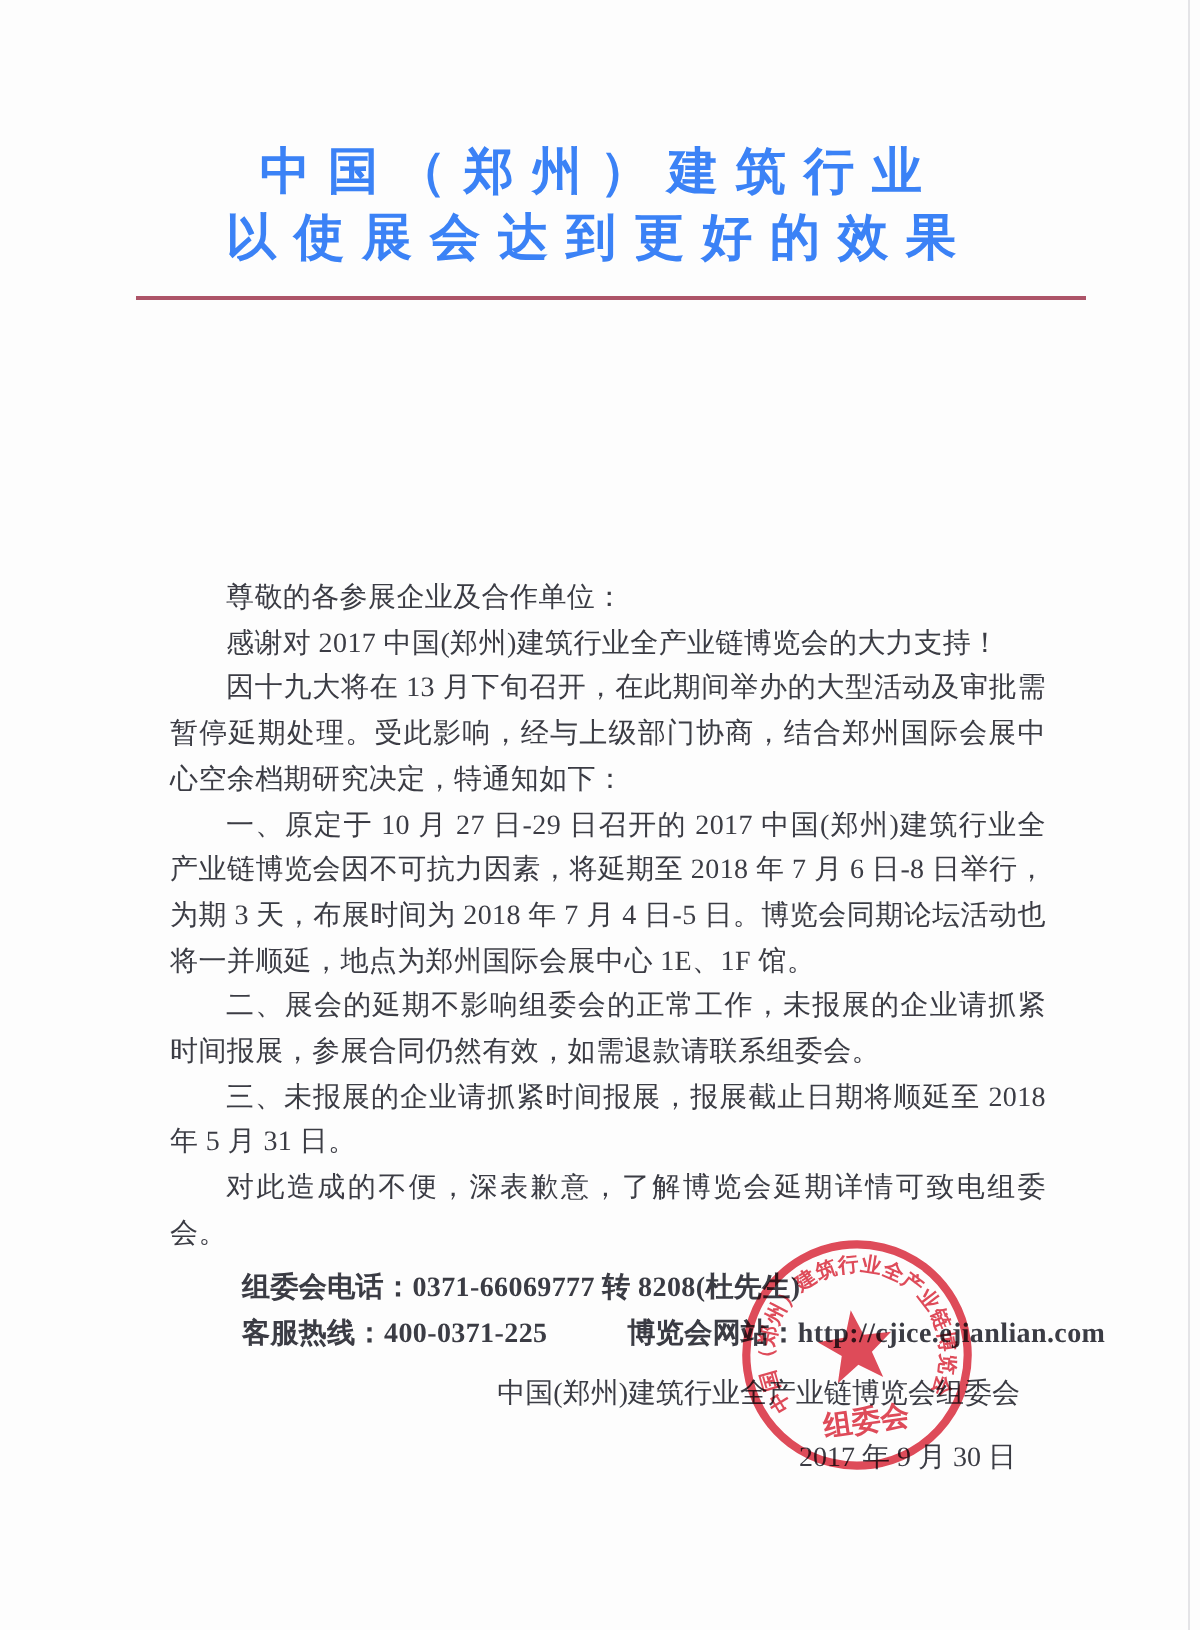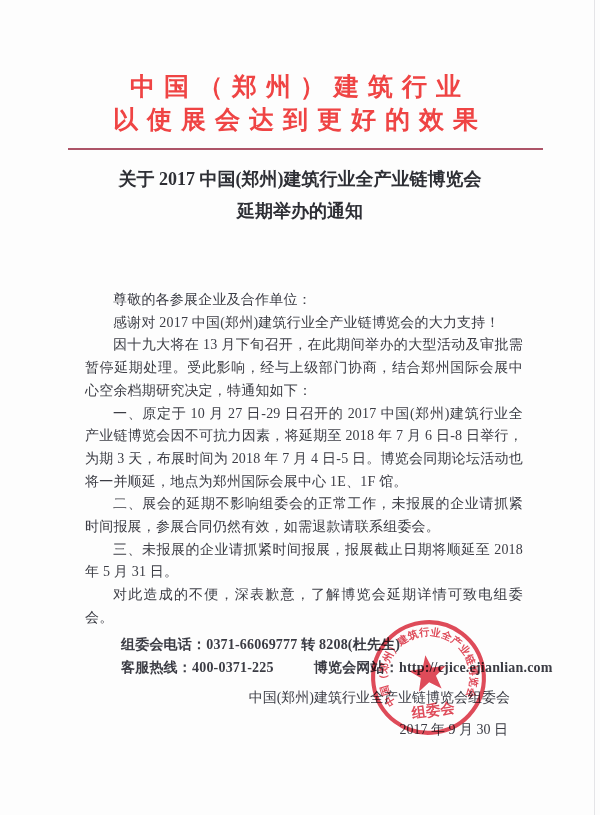--- a/index.html
+++ b/index.html
@@ -13,21 +13,21 @@
     overflow:hidden;
   }
   .scan-edge{
     position:absolute;top:0;right:5px;width:1px;height:100%;
     background:#e4e4e7;
   }
   
   .letterhead{
     position:absolute;top:70px;left:0;width:100%;
     text-align:center;
-    color:#ef4444;
+    color:#3b82f6;
     font-weight:bold;
   }
   .letterhead .lh-line{
     font-size:25px;
     line-height:33px;
     letter-spacing:9px;
     white-space:nowrap;
   }
   .red-rule{
     position:absolute;top:148px;left:68px;width:475px;height:2px;
@@ -80,24 +80,20 @@
 
 <div class="page">
   <div class="scan-edge"></div>
 
   <div class="letterhead">
     <div class="lh-line">中国（郑州）建筑行业</div>
     <div class="lh-line">以使展会达到更好的效果</div>
   </div>
   <div class="red-rule"></div>
 
-  <div class="doc-title">
-    <div>关于 2017 中国(郑州)建筑行业全产业链博览会</div>
-    <div>延期举办的通知</div>
-  </div>
 
   <div class="body-block">
     <p class="para salutation">尊敬的各参展企业及合作单位：</p>
     <p class="para">感谢对 2017 中国(郑州)建筑行业全产业链博览会的大力支持！</p>
     <p class="para">因十九大将在 13 月下旬召开，在此期间举办的大型活动及审批需暂停延期处理。受此影响，经与上级部门协商，结合郑州国际会展中心空余档期研究决定，特通知如下：</p>
     <p class="para">一、原定于 10 月 27 日-29 日召开的 2017 中国(郑州)建筑行业全产业链博览会因不可抗力因素，将延期至 2018 年 7 月 6 日-8 日举行，为期 3 天，布展时间为 2018 年 7 月 4 日-5 日。博览会同期论坛活动也将一并顺延，地点为郑州国际会展中心 1E、1F 馆。</p>
     <p class="para">二、展会的延期不影响组委会的正常工作，未报展的企业请抓紧时间报展，参展合同仍然有效，如需退款请联系组委会。</p>
     <p class="para">三、未报展的企业请抓紧时间报展，报展截止日期将顺延至 2018 年 5 月 31 日。</p>
     <p class="para">对此造成的不便，深表歉意，了解博览会延期详情可致电组委会。</p>
 

